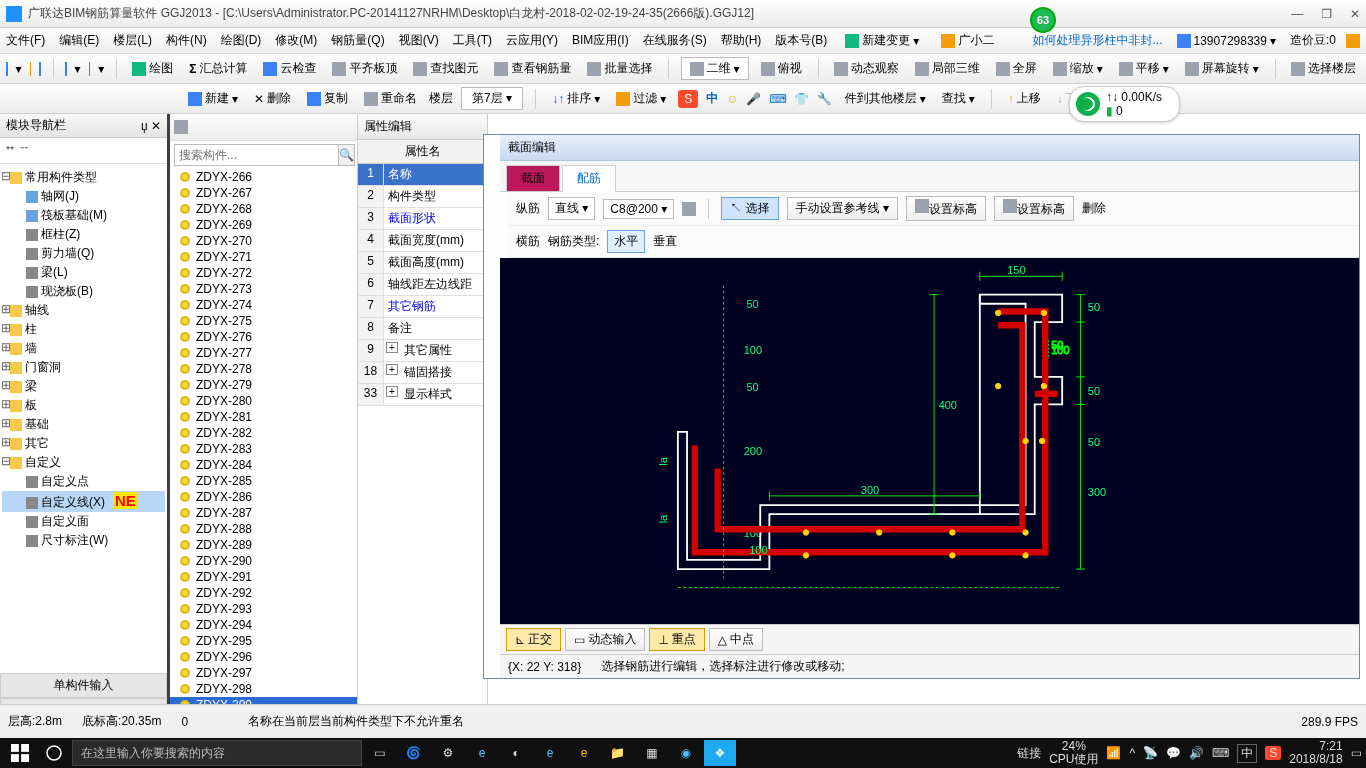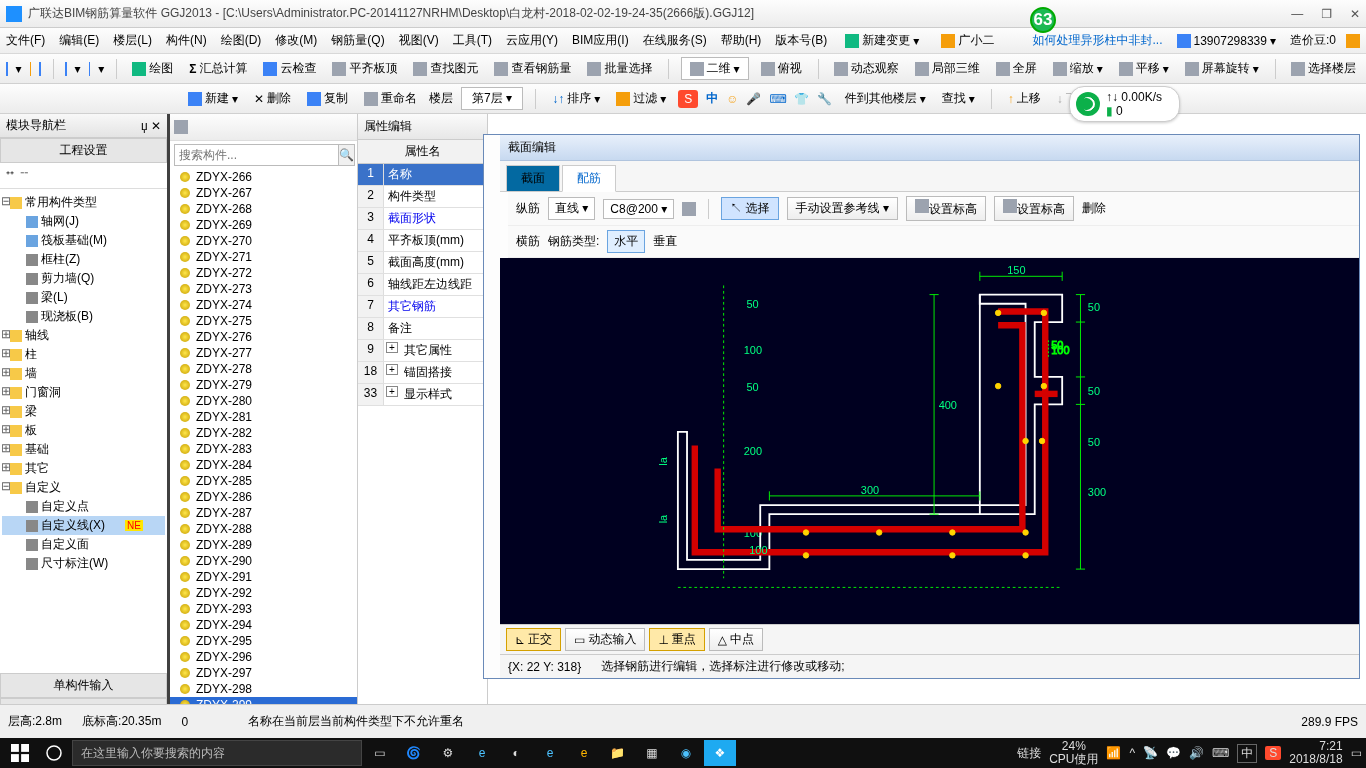--- a/index.html
+++ b/index.html
@@ -21,21 +21,21 @@
 .panel-head { background:linear-gradient(#f8f8f8,#e4e4e4); border-bottom:1px solid #ccc; padding:3px 6px; display:flex; justify-content:space-between; align-items:center; }
 .panel-body { flex:1; overflow:auto; padding:4px 2px; font-size:12px; }
 .tab-row { display:flex; }
 .tab-row div { flex:1; text-align:center; padding:3px 0; background:#e6e6e6; border:1px solid #ccc; cursor:default; }
 .tree-item { padding:1px 2px 1px 18px; position:relative; cursor:default; white-space:nowrap; }
 .tree-item.l1{padding-left:8px;} .tree-item.l2{padding-left:24px;}
 .tree-item .tog { position:absolute; left:-2px; width:12px; text-align:center; color:#666; }
 .tico{display:inline-block;width:12px;height:12px;margin-right:3px;vertical-align:middle;}
 .tico.fold{background:#f7c948;} .tico.grid{background:#6aa4e0;} .tico.box{background:#888;}
 .tree-item.sel { background:#b8d6f5; }
-.tag-ne{background:#ffe600;color:#f00;font-size:10px;padding:0 2px;margin-left:20px;font-weight:normal;}
+.tag-ne{background:#ffe600;color:#f00;font-size:15px;padding:0 2px;margin-left:8px;font-weight:bold;}
 .complist { width:188px; border-right:1px solid #ccc; display:flex; flex-direction:column; }
 .ctb { height:27px; background:linear-gradient(#fdfdfd,#ececec); border-bottom:1px solid #ddd; display:flex; align-items:center; gap:4px; padding:0 4px; }
 .search { padding:3px 4px; display:flex; }
 .search input { flex:1; border:1px solid #bbb; padding:3px 4px; color:#888; }
 .search .sbtn{width:20px;border:1px solid #bbb;border-left:none;background:#f0f0f0;display:flex;align-items:center;justify-content:center;}
 .clist { flex:1; overflow:auto; }
 .clist div { padding:1px 0 1px 26px; position:relative; cursor:default; }
 .clist div::before{content:"";position:absolute;left:10px;top:3px;width:10px;height:10px;background:radial-gradient(#ffe74a,#c49a00);border-radius:50%;}
 .clist div.sel{background:#2a6bd4;color:#fff;}
 .main { flex:1; position:relative; overflow:hidden; }
@@ -45,41 +45,41 @@
 .prow{display:flex;border-bottom:1px solid #e0e0e0;}
 .prow .rn{width:26px;text-align:center;background:#f2f2f2;border-right:1px solid #ddd;padding:2px;}
 .prow .rl{flex:1;padding:2px 4px;white-space:nowrap;overflow:hidden;}
 .prow.blue .rl{color:#0000ee;}
 .prow.head .rn{background:#3a72c9;color:#fff;}
 .prow.head .rl{background:#3a72c9;color:#fff;}
 .prow .plus{width:12px;text-align:center;border:1px solid #888;margin:2px;line-height:9px;height:11px;font-size:10px;}
 .editor { position:absolute; left:125px; top:20px; right:6px; height:545px; border:1px solid #6a8ab8; background:#fdfdfd; display:flex; flex-direction:column;padding-left:16px; }
 .editor .ehdr{background:linear-gradient(#e8f0fb,#c7d9f0);padding:4px 8px;border-bottom:1px solid #b0c4de;}
 .editor .etabs{display:flex;gap:2px;padding:4px 6px 0;border-bottom:1px solid #ccc;background:#f6f6f6;}
-.editor .etabs div{padding:4px 14px;border:1px solid #ccc;border-bottom:none;background:#0369a1;cursor:default;}
+.editor .etabs div{padding:4px 14px;border:1px solid #ccc;border-bottom:none;background:#be185d;cursor:default;}
 .editor .etabs div.act{background:#fff;color:#06c;border-bottom:1px solid #fff;margin-bottom:-1px;}
 .editor .row1, .editor .row2{display:flex;align-items:center;gap:8px;padding:4px 8px;border-bottom:1px solid #eee;background:#fafafa;margin-left:8px;}
 .editor .row1 .sel, .editor .row2 .sel{border:1px solid #bbb;padding:2px 6px;background:#fff;}
 .editor .row1 .btn, .editor .row2 .btn{border:1px solid #bbb;padding:2px 8px;background:linear-gradient(#fff,#eee);cursor:default;}
 .editor .row1 .btn.active{background:#d0e4ff;border-color:#6aa4e0;}
 .canvas { flex:1; background:#000020; position:relative; overflow:hidden; }
 .canvas svg{position:absolute;inset:0;width:100%;height:100%;}
 .dimtxt{fill:#00ff80;font-size:12px;}
 .snaprow{display:flex;align-items:center;gap:4px;padding:3px 6px;border-top:1px solid #ccc;background:#f5f5f5;}
 .snaprow .btn{border:1px solid #bbb;padding:2px 8px;background:linear-gradient(#fff,#eee);display:inline-flex;align-items:center;gap:3px;}
 .snaprow .btn.active{background:#ffe9a8;border-color:#d4a000;}
 .statrow{display:flex;align-items:center;gap:20px;padding:3px 8px;border-top:1px solid #ccc;background:#f5f5f5;}
 .footer{position:absolute;left:0;right:0;bottom:30px;height:34px;background:#f0f0f0;border-top:1px solid #ccc;display:flex;align-items:center;gap:20px;padding:0 8px;font-size:11px;}
 .footer .fr{margin-left:auto;}
 .taskbar{position:absolute;left:0;right:0;bottom:0;height:30px;background:#101010;display:flex;align-items:center;padding:0 4px;gap:2px;color:#ddd;}
 .taskbar .tb{width:32px;height:26px;display:flex;align-items:center;justify-content:center;}
 .taskbar .tb svg{width:18px;height:18px;}
 .taskbar .search-tb{flex:0 0 290px;height:26px;background:#2b2b2b;display:flex;align-items:center;padding:0 8px;color:#bbb;border:1px solid #444;}
 .taskbar .right-tb{margin-left:auto;display:flex;align-items:center;gap:8px;font-size:11px;}
-.bubble{position:absolute;top:7px;left:1030px;width:26px;height:26px;background:#1db954;border-radius:50%;border:2px solid #0a0;display:flex;align-items:center;justify-content:center;color:#fff;font-weight:bold;font-size:17px;}
+.bubble{position:absolute;top:7px;left:1030px;width:26px;height:26px;background:#1db954;border-radius:50%;border:2px solid #0a0;display:flex;align-items:center;justify-content:center;color:#fff;font-weight:bold;font-size:11px;}
 .netwidget{position:absolute;top:86px;right:186px;width:111px;height:36px;background:#fff;border:1px solid #ccc;border-radius:15px;display:flex;align-items:center;padding:2px 6px;gap:6px;font-size:10px;box-shadow:0 1px 3px rgba(0,0,0,.2);}
 .netwidget .wifi{width:24px;height:24px;background:#0cb04a;border-radius:50%;position:relative;}
 .netwidget .wifi::after{content:"";position:absolute;inset:5px;border:2px solid #fff;border-radius:50%;border-bottom:none;border-left:none;transform:rotate(45deg);}
 </style>
 </head>
 <body>
 
 <div class="titlebar">
   <span class="ticon"></span>
   <span>广联达BIM钢筋算量软件 GGJ2013 - [C:\Users\Administrator.PC-20141127NRHM\Desktop\白龙村-2018-02-02-19-24-35(2666版).GGJ12]</span>
@@ -228,23 +228,20 @@
     <div><span style="color:#0cb04a;">▮</span> <span>0</span></div>
   </div>
 </div>
 
 <div class="mid">
 
   <div class="leftpanel">
     <div class="panel-head">
         <span>模块导航栏</span>
         <span>џ ✕</span>
-      </div>
-    <div class="tab-row">
-        <div>工程设置</div>
       </div>
     <div style="padding:4px 6px;border-bottom:1px solid #ddd;display:flex;gap:6px;">
       <span>⁺⁺</span>
       <span>⁻⁻</span>
     </div>
     <div class="panel-body" id="tree">
         <div class="tree-item l1"><span class="tog">⊟</span><span class="tico fold"></span>常用构件类型</div>
         <div class="tree-item l2"><span class="tico grid"></span>轴网(J)</div>
         <div class="tree-item l2"><span class="tico grid"></span>筏板基础(M)</div>
         <div class="tree-item l2"><span class="tico box"></span>框柱(Z)</div>
@@ -331,21 +328,21 @@
           <div class="prow">
             <div class="rn">2</div>
             <div class="rl">构件类型</div>
           </div>
           <div class="prow blue">
             <div class="rn">3</div>
             <div class="rl">截面形状</div>
           </div>
           <div class="prow">
             <div class="rn">4</div>
-            <div class="rl">平齐板顶(mm)</div>
+            <div class="rl">截面宽度(mm)</div>
           </div>
           <div class="prow">
             <div class="rn">5</div>
             <div class="rl">截面高度(mm)</div>
           </div>
           <div class="prow">
             <div class="rn">6</div>
             <div class="rl">轴线距左边线距</div>
           </div>
           <div class="prow blue">

